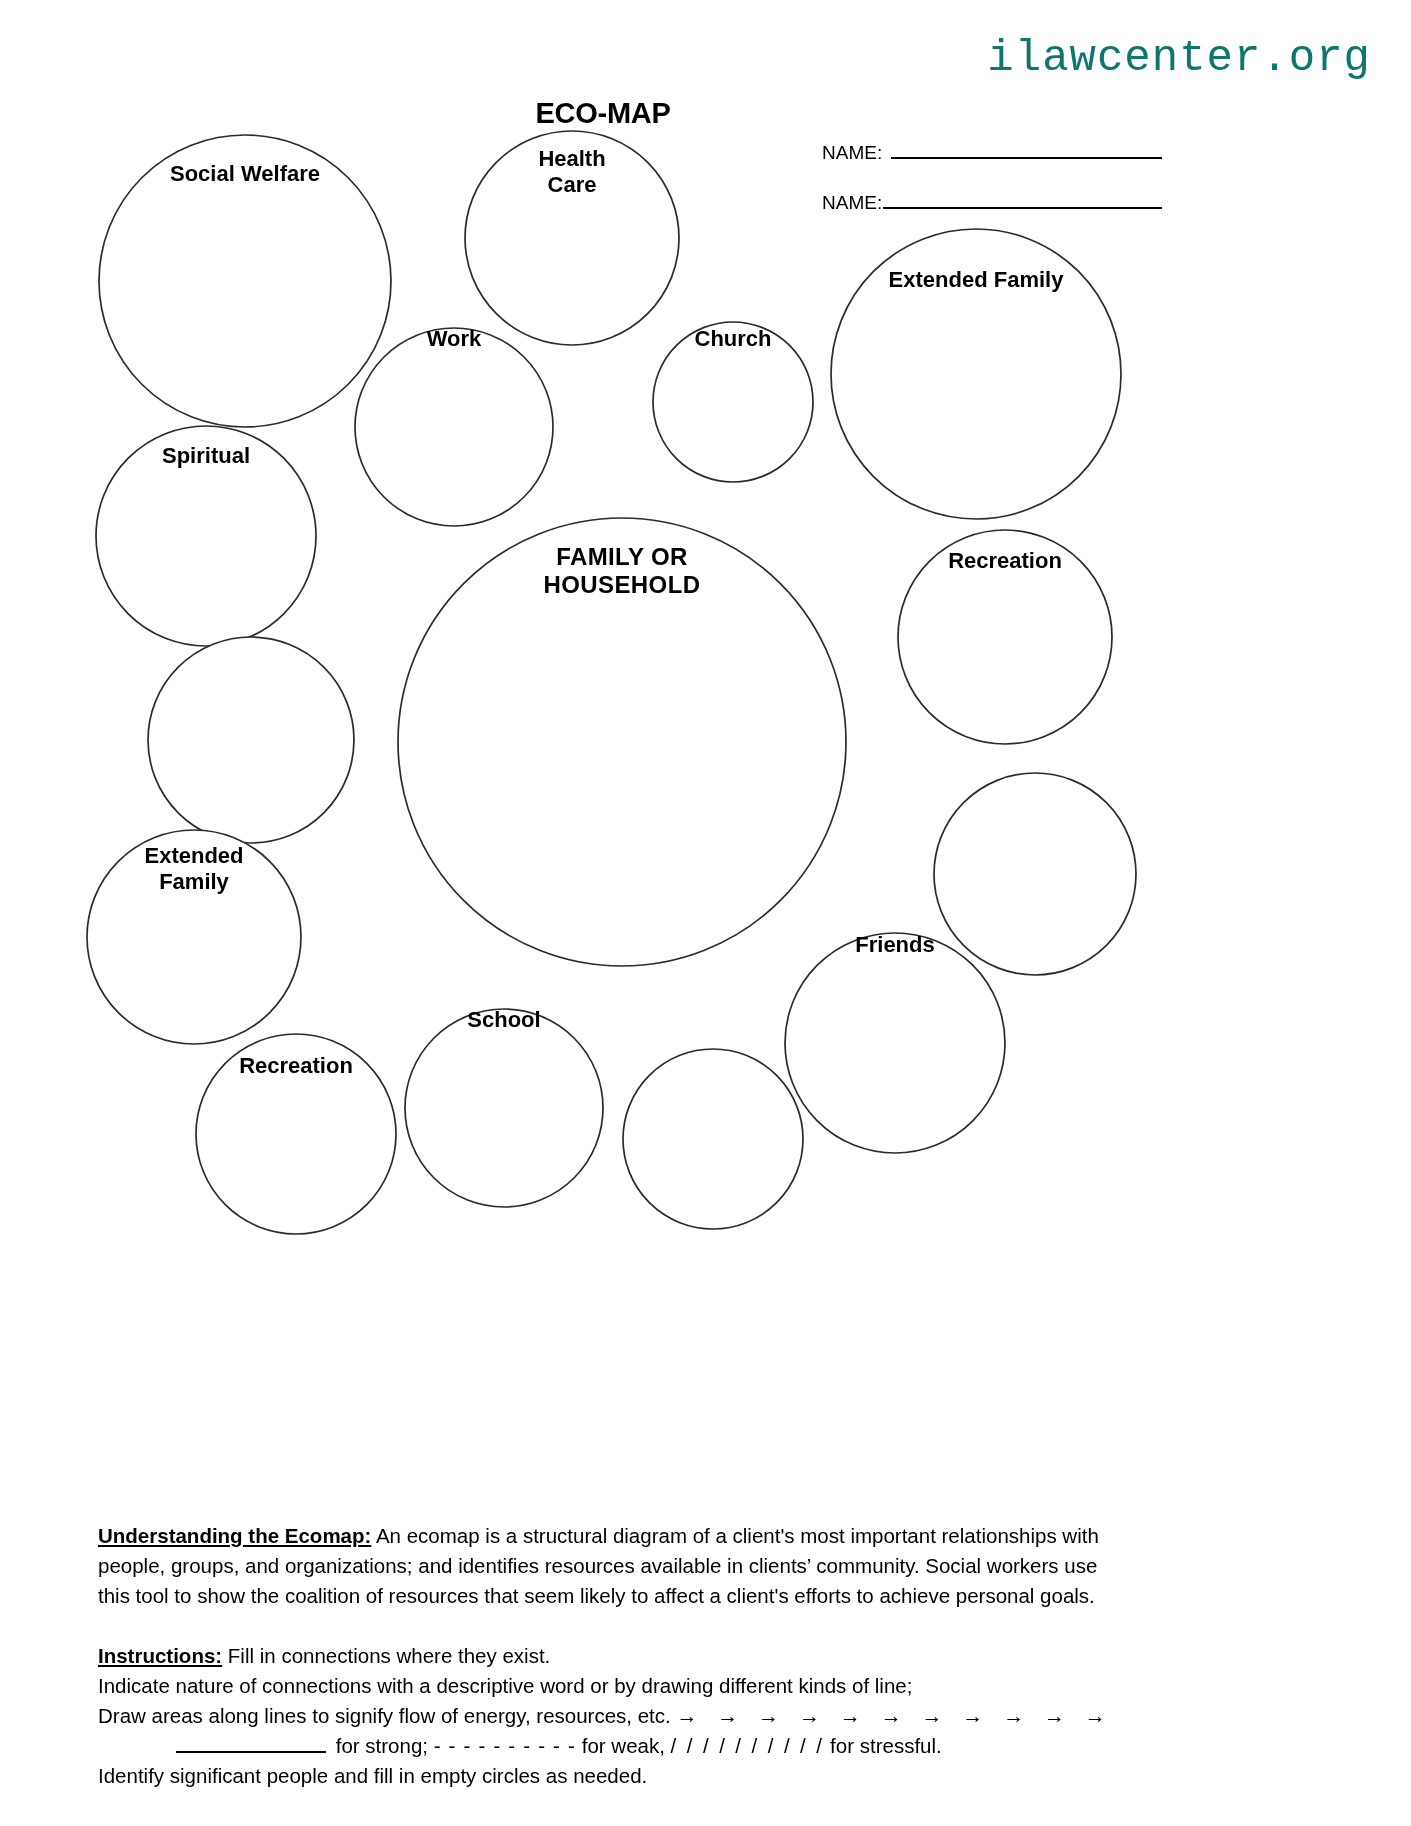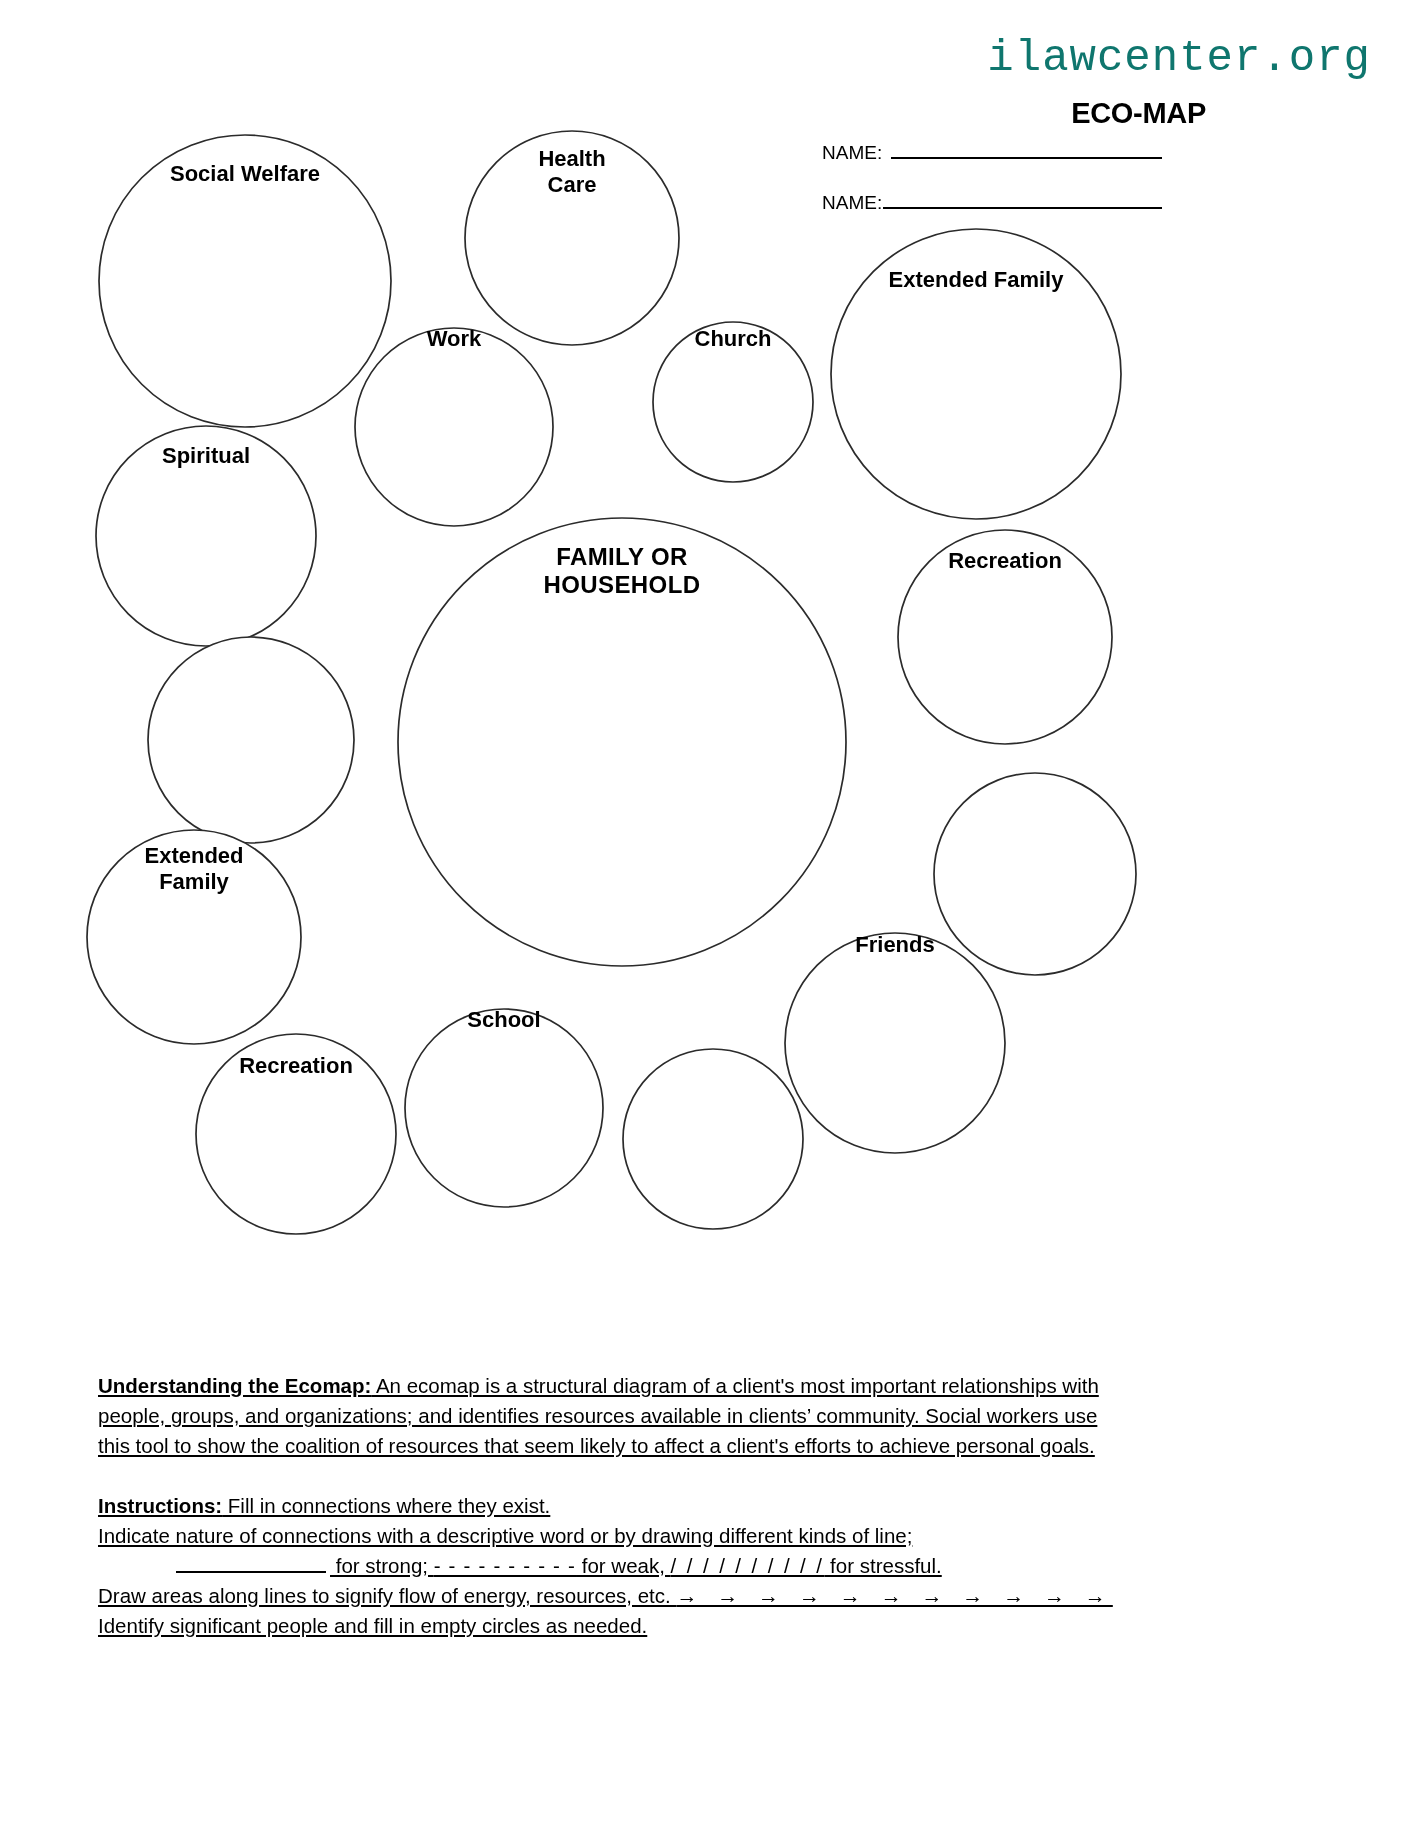--- a/index.html
+++ b/index.html
@@ -26,23 +26,23 @@
     letter-spacing: 1px;
     color: #0f766e;
     white-space: nowrap;
     user-select: none;
   }
 
   
   #doc-title {
     position: absolute;
     top: 97px;
-    left: 16px;
+    left: 8px;
     width: 1190px;
-    text-align: right;
+    text-align: center;
     font-size: 29px;
     font-weight: bold;
     letter-spacing: -0.3px;
   }
 
   
   #form-fields {
     position: absolute;
     top: 140px;
     left: 822px;
@@ -87,26 +87,25 @@
     text-anchor: middle;
     dominant-baseline: middle;
   }
   .label-normal { font-size: 22px; }
   .label-center { font-size: 24px; letter-spacing: 0.4px; }
 
   
   #notes {
     position: absolute;
     left: 98px;
-    top: 1371px;
+    top: 1521px;
     width: 1020px;
     font-size: 20.5px;
     line-height: 1.46;
     font-family: "Liberation Sans", sans-serif;
-    text-decoration: underline;
   }
   #notes .para { margin: 0 0 30px 0; }
   #notes .lead {
     font-weight: bold;
     text-decoration: underline;
     text-underline-offset: 2px;
   }
   #notes .line { display: block; white-space: nowrap; }
   .blank-rule {
     display: inline-block;
@@ -203,18 +202,18 @@
     </g>
 </svg>
 
 <div id="notes">
 
   <p class="para"><span class="lead">Understanding the Ecomap:</span><span>  An ecomap is a structural diagram of a client's most important relationships with people, groups, and organizations; and identifies resources available in clients’ community.  Social workers use this tool to show the coalition of resources that seem likely to affect a client's efforts to achieve personal goals.</span></p>
 
   <div class="para">
     <span class="line"><span class="lead">Instructions:</span><span>  Fill in connections where they exist.</span></span>
     <span class="line">Indicate nature of connections with a descriptive word or by drawing different kinds of line;</span>
+    <span class="line"><span>Draw areas along lines to signify flow of energy, resources, etc. </span><span class="arrow-run">→ → → → → → → → → → →</span></span>
     <span class="line"><span class="blank-rule"></span><span> for strong; </span><span class="dash-run">- - - - - - - - - -</span><span> for weak, </span><span class="slash-run">/ / / / / / / / / /</span><span> for stressful.</span></span>
-    <span class="line"><span>Draw areas along lines to signify flow of energy, resources, etc. </span><span class="arrow-run">→ → → → → → → → → → →</span></span>
     <span class="line">Identify significant people and fill in empty circles as needed.</span>
   </div>
 
 </div>
 
 </body></html>

